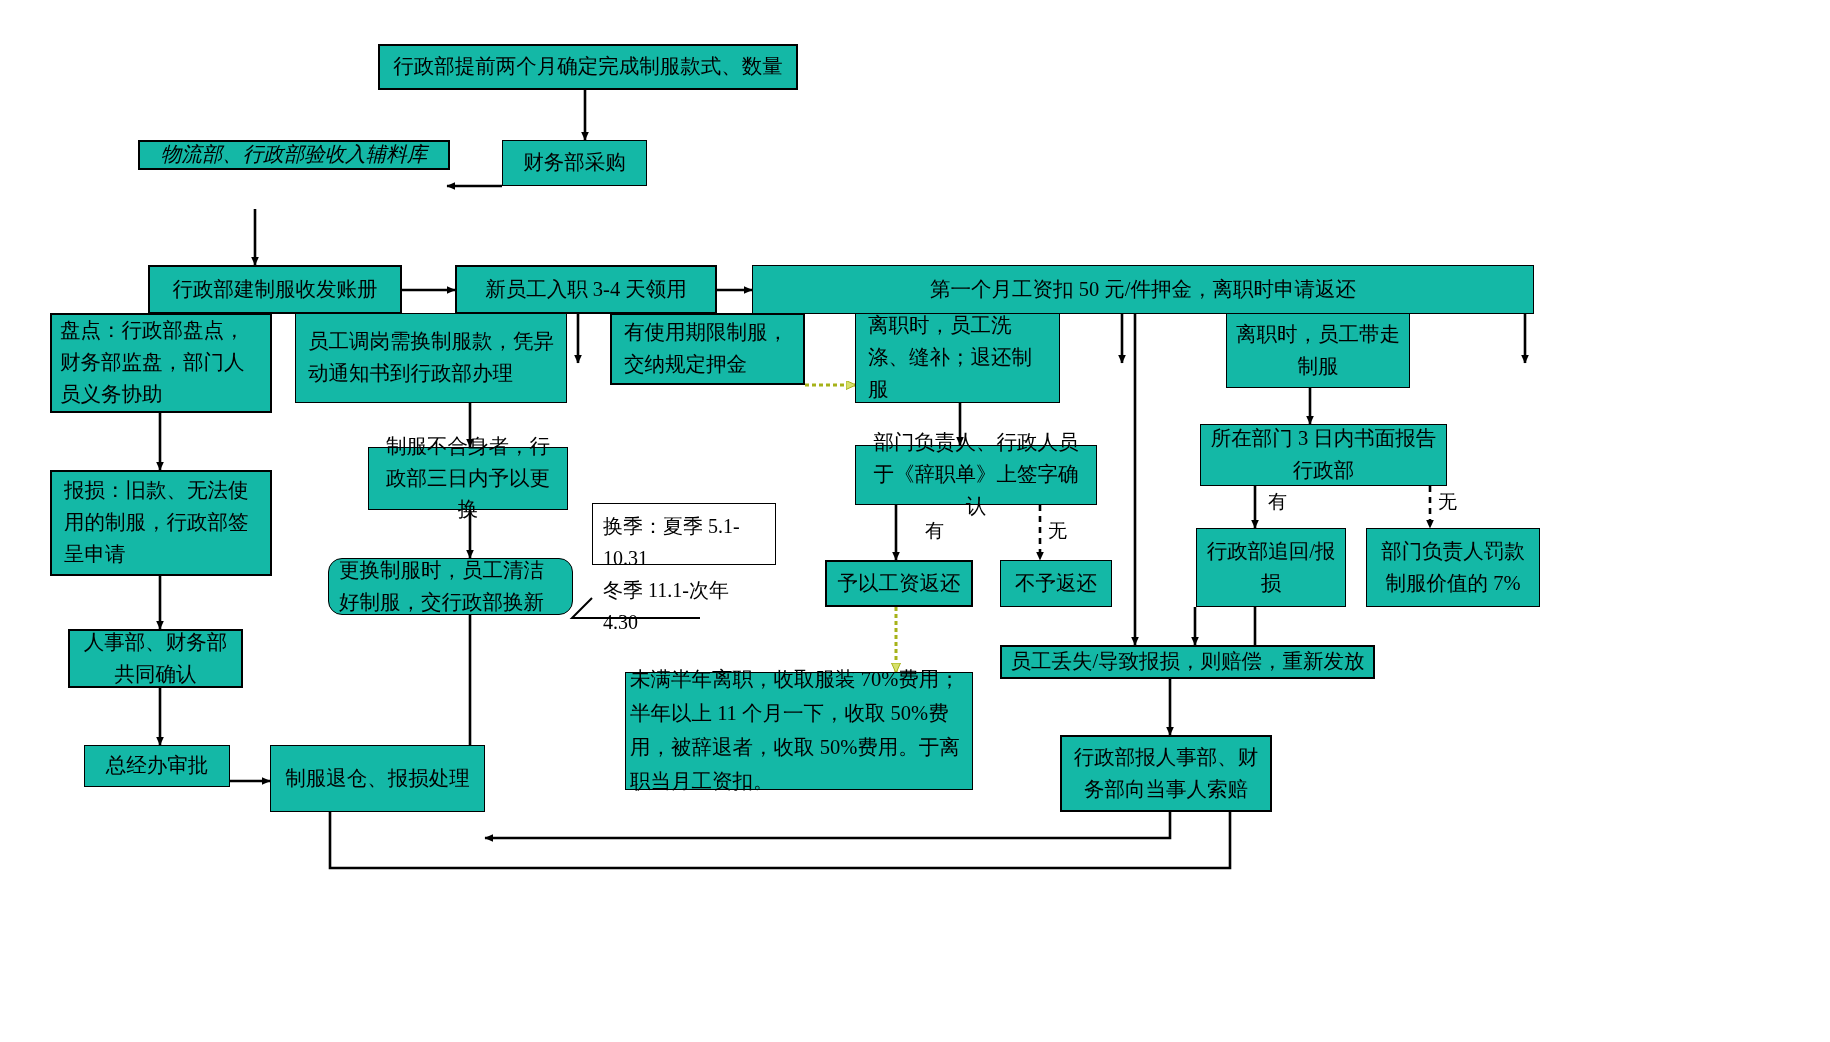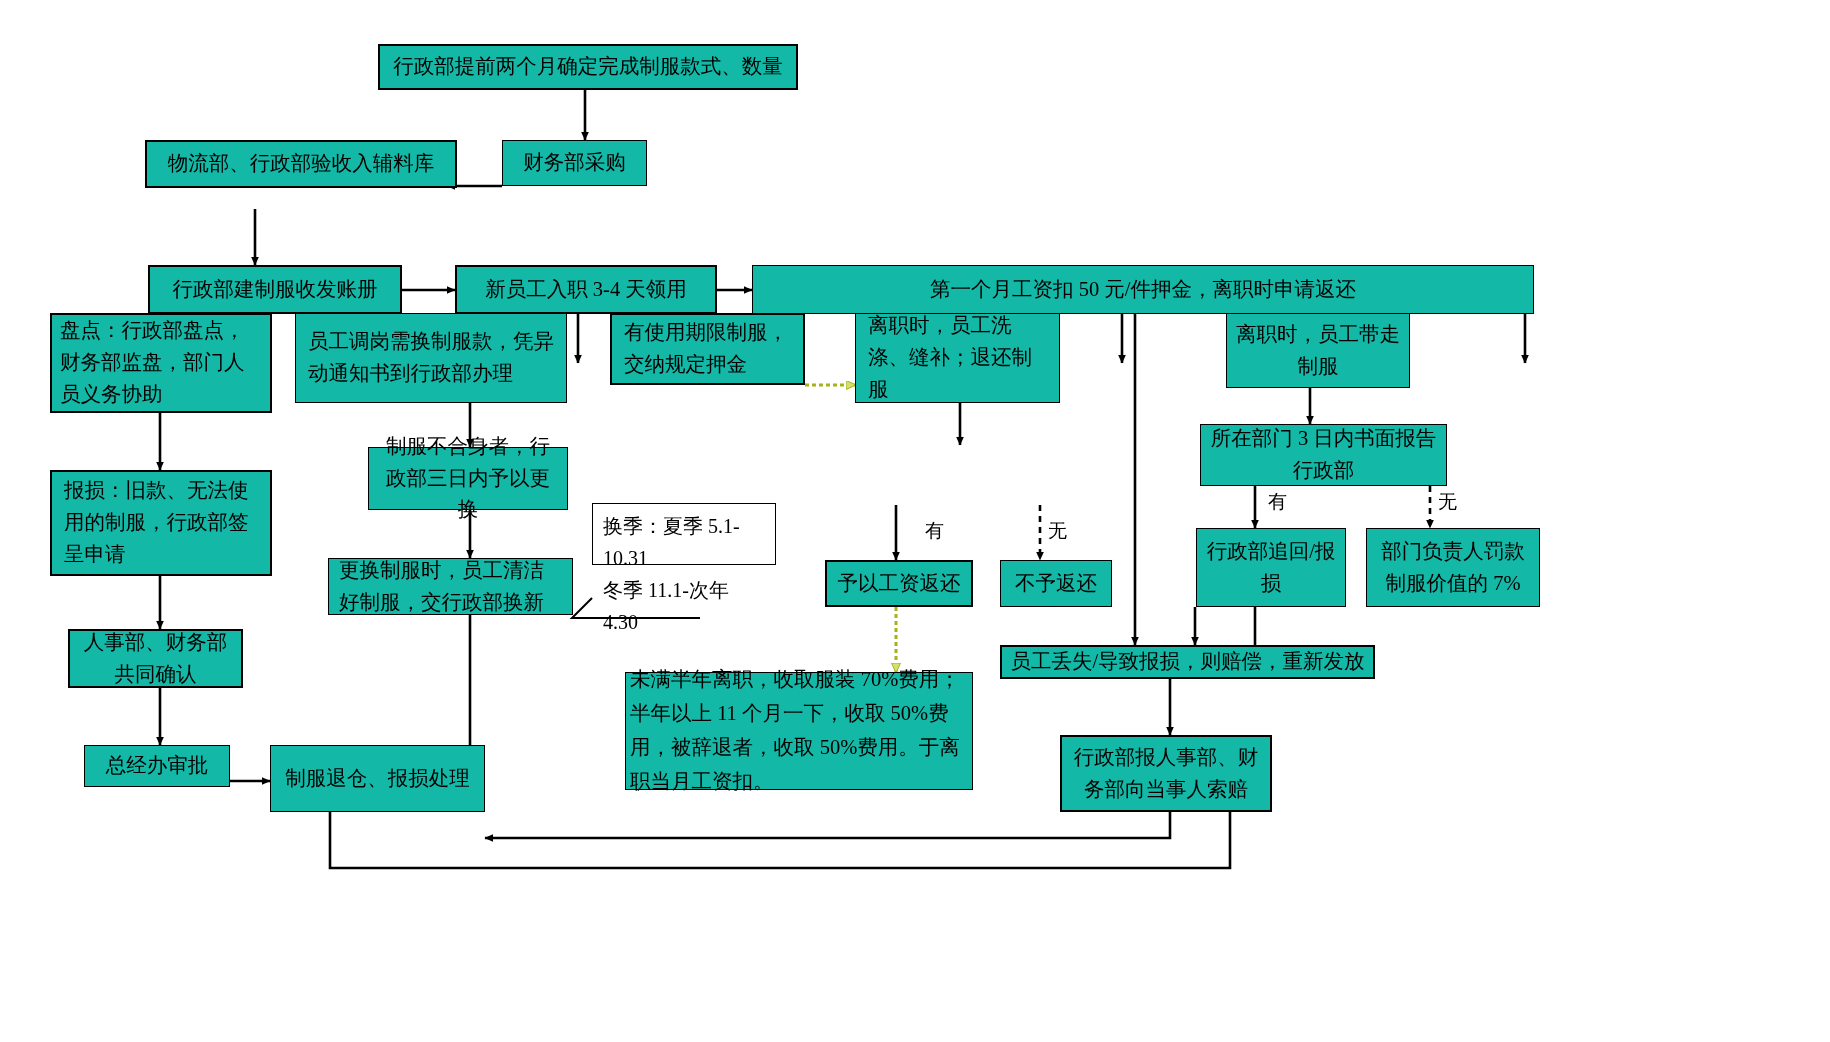--- a/index.html
+++ b/index.html
@@ -95,21 +95,21 @@
     <g stroke="#a6b219" stroke-width="3" fill="none" stroke-dasharray="4 3">
       <path d="M805,385 L855,385" marker-end="url(#arg)"></path>
       <path d="M896,607 L896,672" marker-end="url(#arg)"></path>
     </g>
   </svg>
 
   <div class="node thick" style="left:378px;top:44px;width:420px;height:46px;">行政部提前两个月确定完成制服款式、数量</div>
 
   <div class="node" style="left:502px;top:140px;width:145px;height:46px;">财务部采购</div>
 
-  <div class="node thick" style="left:145px;top:140px;width:312px;height:48px;">物流部、行政部验收入辅料库</div>
+  <div class="node thick" style="left:138px;top:140px;width:312px;height:30px;font-style:italic;">物流部、行政部验收入辅料库</div>
 
   <div class="node thick" style="left:148px;top:265px;width:254px;height:49px;">行政部建制服收发账册</div>
 
   <div class="node thick" style="left:455px;top:265px;width:262px;height:49px;">新员工入职 3-4 天领用</div>
 
   <div class="node" style="left:752px;top:265px;width:782px;height:49px;">第一个月工资扣 50 元/件押金，离职时申请返还</div>
 
   <div class="node thick left" style="left:50px;top:313px;width:222px;height:100px;">盘点：行政部盘点，财务部监盘，部门人员义务协助</div>
 
   <div class="node left" style="left:295px;top:313px;width:272px;height:90px;padding-left:12px;">员工调岗需换制服款，凭异动通知书到行政部办理</div>
@@ -117,26 +117,27 @@
   <div class="node thick left" style="left:610px;top:313px;width:195px;height:72px;padding-left:12px;">有使用期限制服，交纳规定押金</div>
 
   <div class="node left" style="left:855px;top:313px;width:205px;height:90px;padding-left:12px;">离职时，员工洗涤、缝补；退还制服</div>
 
   <div class="node" style="left:1226px;top:313px;width:184px;height:75px;">离职时，员工带走制服</div>
 
   <div class="node thick left" style="left:50px;top:470px;width:222px;height:106px;padding-left:12px;">报损：旧款、无法使用的制服，行政部签呈申请</div>
 
   <div class="node" style="left:368px;top:447px;width:200px;height:63px;">制服不合身者，行政部三日内予以更换</div>
 
+  <div class="node" style="left:855px;top:445px;width:242px;height:60px;">部门负责人、行政人员于《辞职单》上签字确认</div>
 
   <div class="node" style="left:1200px;top:424px;width:247px;height:62px;">所在部门 3 日内书面报告行政部</div>
 
   <div class="node thick" style="left:68px;top:629px;width:175px;height:59px;">人事部、财务部共同确认</div>
 
-  <div class="node left" style="left:328px;top:558px;width:245px;height:57px;padding-left:10px;">更换制服时，员工清洁好制服，交行政部换新</div>
+  <div class="node left" style="left:328px;top:558px;width:245px;height:57px;padding-left:10px;border-radius:14px;">更换制服时，员工清洁好制服，交行政部换新</div>
 
   <div class="node thick" style="left:825px;top:560px;width:148px;height:47px;">予以工资返还</div>
 
   <div class="node" style="left:1000px;top:560px;width:112px;height:47px;">不予返还</div>
 
   <div class="node" style="left:1196px;top:528px;width:150px;height:79px;">行政部追回/报损</div>
 
   <div class="node" style="left:1366px;top:528px;width:174px;height:79px;">部门负责人罚款制服价值的 7%</div>
 
   <div class="node" style="left:84px;top:745px;width:146px;height:42px;">总经办审批</div>

